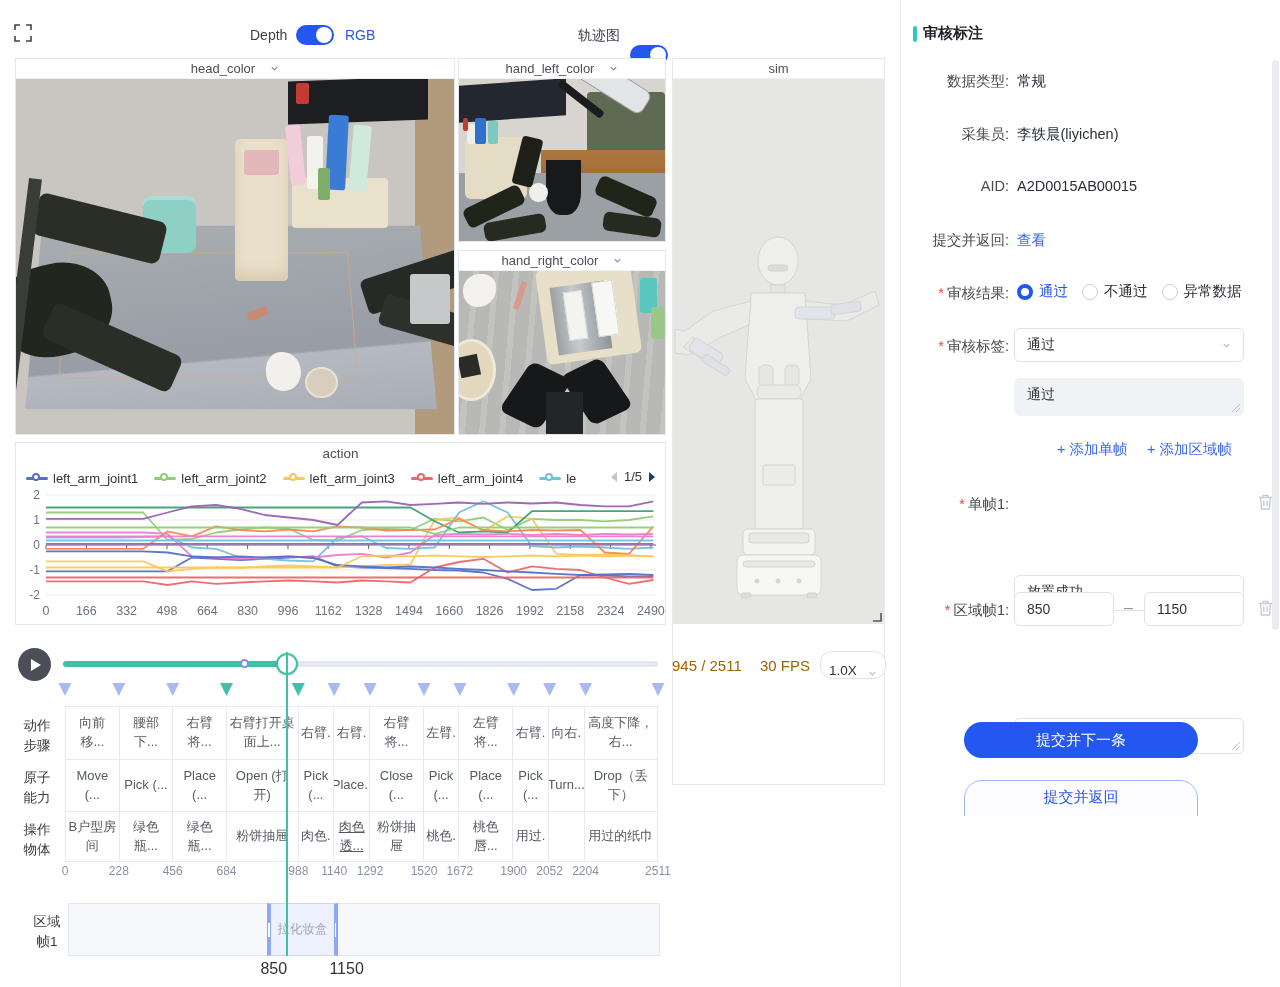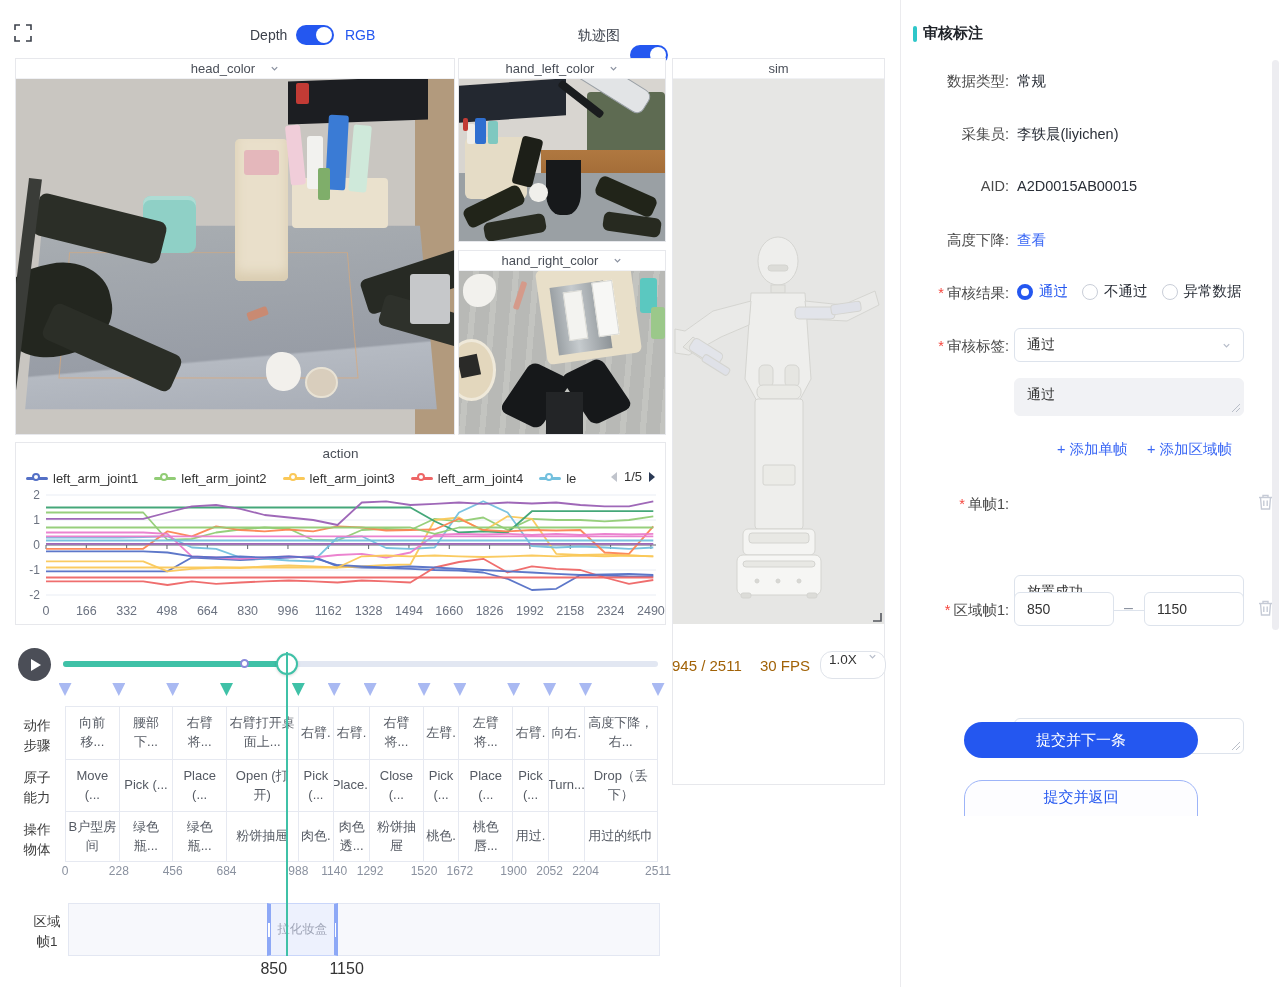--- a/index.html
+++ b/index.html
@@ -34,21 +34,21 @@
   .lpage { position:absolute; right:8px; top:26px; display:flex; align-items:center; gap:6px; font-size:13px; color:#333; }
 
   
   .playbtn { width:33px; height:33px; border-radius:50%; background:#4b4e57; display:flex; align-items:center; justify-content:center; cursor:pointer; }
   .playbtn .tri { width:0; height:0; border-left:10px solid #fff; border-top:6px solid transparent; border-bottom:6px solid transparent; margin-left:3px; }
   .slider-track { height:6px; border-radius:3px; background:#e2e7f2; }
   .slider-fill  { height:6px; border-radius:3px; background:var(--teal); }
   .slider-dot { width:9px; height:9px; border-radius:50%; background:#fff; border:2px solid #8a8ada; }
   .slider-handle { width:22px; height:22px; border-radius:50%; background:#fff; border:2.5px solid var(--teal); box-shadow:0 1px 3px rgba(0,0,0,.15); cursor:pointer; }
   .frametext { font-size:15px; color:#a16207; }
-  .speedsel { width:66px; height:28px; border:1px solid #dfe3ea; border-radius:12px; display:flex; align-items:flex-start; justify-content:space-between; padding:0 8px; font-size:13.5px; color:#333; cursor:pointer; background:#fff; }
+  .speedsel { width:66px; height:28px; border:1px solid #dfe3ea; border-radius:12px; display:flex; align-items:flex-end; justify-content:space-between; padding:0 8px; font-size:13.5px; color:#333; cursor:pointer; background:#fff; }
   .marker { width:13px; height:13px; clip-path:polygon(0 0,100% 0,50% 100%); background:#a9b9f2; cursor:pointer; }
   .marker.teal { background:var(--teal); }
 
   
   .scenetitle { font-size:14px; font-weight:bold; color:#333; }
   .scenebody { font-size:13.5px; color:#9aa0ab; line-height:1.6; margin-top:4px; }
 
   
   .rowlabel { font-size:13.5px; color:#3c3c3c; text-align:center; line-height:1.5; width:44px; }
   .ttable { position:absolute; left:65px; width:593px; background:#fff; }
@@ -417,21 +417,21 @@
         <div class="tcell" style="width: 6.05337%;">Pick (...</div>
         <div class="tcell" style="width: 6.05337%;">Turn...</div>
         <div class="tcell" style="width: 12.2262%;">Drop（丢下）</div>
       </div>
     <div class="trow" id="row-objects" style="height:50px;">
         <div class="tcell" style="width: 9.08005%;">B户型房间</div>
         <div class="tcell" style="width: 9.08005%;">绿色瓶...</div>
         <div class="tcell" style="width: 9.08005%;">绿色瓶...</div>
         <div class="tcell" style="width: 12.1067%;">粉饼抽屉</div>
         <div class="tcell" style="width: 6.05337%;">肉色.</div>
-        <div class="tcell" style="width: 6.05337%;">肉色透...</div>
+        <div class="tcell" style="width: 6.05337%; text-decoration: underline;">肉色透...</div>
         <div class="tcell" style="width: 9.08005%;">粉饼抽屉</div>
         <div class="tcell" style="width: 6.05337%;">桃色.</div>
         <div class="tcell" style="width: 9.08005%;">桃色唇...</div>
         <div class="tcell" style="width: 6.05337%;">用过.</div>
         <div class="tcell" style="width: 6.05337%;"></div>
         <div class="tcell" style="width: 12.2262%;">用过的纸巾</div>
       </div>
   </div>
   <div class="abs" id="tickrow" style="left:0;top:864px;width:900px;height:16px;">
       <span class="tick" style="left: 65px;">0</span>
@@ -466,21 +466,21 @@
         <div class="phead-bar"></div>
         <span class="phead-title">审核标注</span>
       </div>
 
       <span class="flabel" style="left:18px;top:72px;">数据类型:</span>
       <span class="fvalue" style="left:116px;top:72px;">常规</span>
       <span class="flabel" style="left:18px;top:125px;">采集员:</span>
       <span class="fvalue" style="left:116px;top:125px;">李轶晨(liyichen)</span>
       <span class="flabel" style="left:18px;top:178px;">AID:</span>
       <span class="fvalue" style="left:116px;top:178px;">A2D0015AB00015</span>
-      <span class="flabel" style="left:18px;top:231px;">高度下降:</span>
+      <span class="flabel" style="left:18px;top:231px;">提交并返回:</span>
       <span class="fvalue link" style="left:116px;top:231px;">查看</span>
 
       <span class="flabel" style="left:18px;top:284px;"><span class="req">*</span><span>审核结果:</span></span>
       <div class="abs" id="radioRow" style="left:116px;top:282px;display:flex;align-items:center;gap:8px;">
           <label style="display: flex; align-items: center; gap: 6px; cursor: pointer; margin-right: 6px;">
             <span class="radio sel"></span>
             <span style="font-size: 14.5px; color: var(--blue);">通过</span>
           </label>
           <label style="display: flex; align-items: center; gap: 6px; cursor: pointer; margin-right: 6px;">
             <span class="radio"></span>

